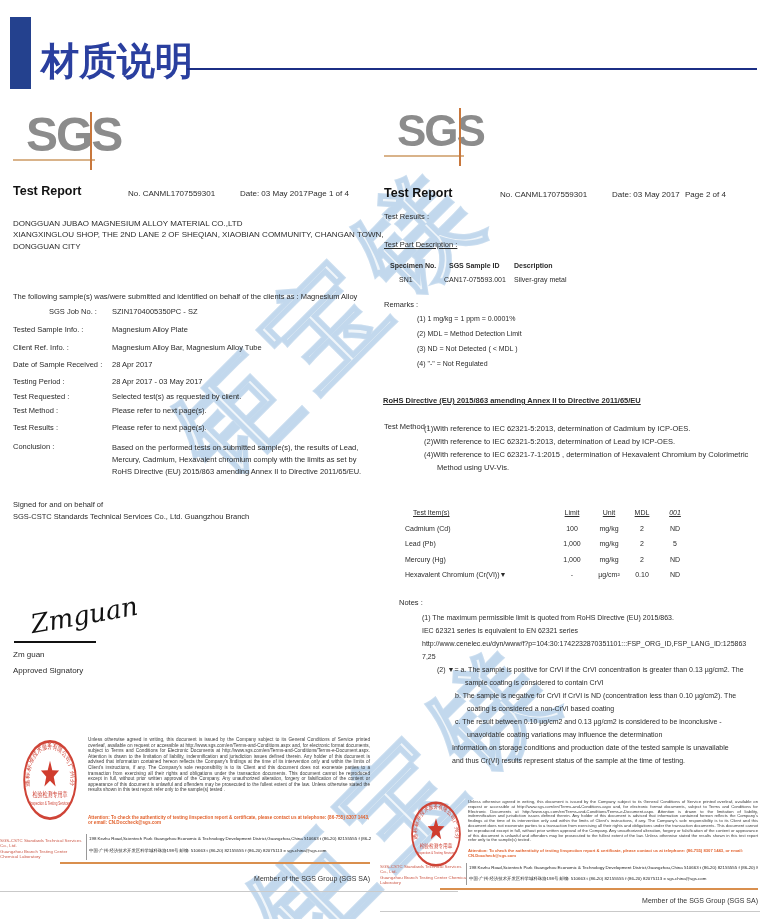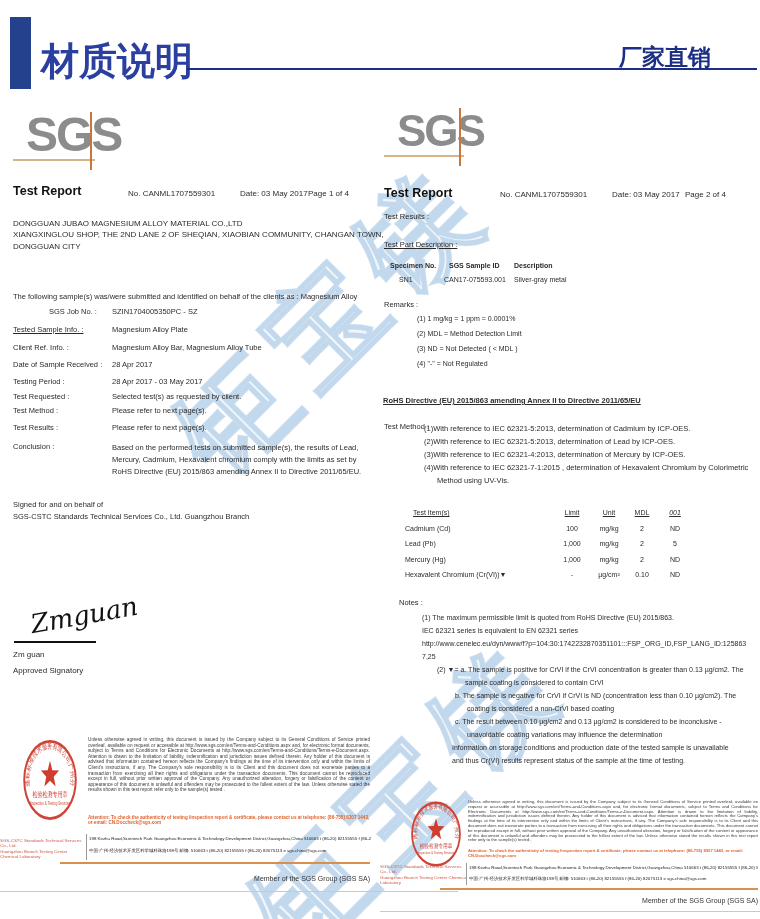--- a/index.html
+++ b/index.html
@@ -40,41 +40,40 @@
 </head>
 <body>
 
 <div id="screen">
 
   <div class="wm" style="left:140px;top:245px;">钜宝镁</div>
   <div class="wm" style="left:215px;top:722px;">钜宝镁</div>
 
   <div class="abs" style="left:10px;top:17px;width:21px;height:72px;background:#24418e;"></div>
   <div class="abs b" style="left:41px;top:36px;font-size:38px;color:#2a3f9f;">材质说明</div>
-  <div class="abs hdr-blue b" style="left:619px;top:42px;font-size:23px;">厂家直销</div>
   <div class="abs" style="left:187px;top:68px;width:570px;height:2px;background:#1c2f85;"></div>
 
   <div class="sgs-logo" style="left:26px;top:113px;font-size:48px;line-height:44px;">SGS</div>
   <div class="abs" style="left:13px;top:159px;width:82px;height:2px;background:#d9b38a;"></div>
   <div class="abs" style="left:90px;top:112px;width:2px;height:58px;background:#c8773c;"></div>
 
   <div class="t b" style="left:13px;top:184px;font-size:12.5px;color:#111;">Test Report</div>
   <div class="t" style="left:128px;top:189px;font-size:8px;">No. CANML1707559301</div>
   <div class="t" style="left:240px;top:189px;font-size:8px;">Date: 03 May 2017</div>
   <div class="t" style="left:308px;top:189px;font-size:8px;">Page 1 of 4</div>
 
   <div class="t" style="left:13px;top:213px;font-size:8px;margin-top:6px;">DONGGUAN JUBAO MAGNESIUM ALLOY MATERIAL CO.,LTD</div>
   <div class="t" style="left:13px;top:230px;font-size:8px;">XIANGXINGLOU SHOP, THE 2ND LANE 2 OF SHEQIAN, XIAOBIAN COMMUNITY, CHANGAN TOWN,</div>
   <div class="t" style="left:13px;top:242px;font-size:8px;">DONGGUAN CITY</div>
 
   <div class="t" style="left:13px;top:292px;">The following sample(s) was/were submitted and identified on behalf of the clients as : Magnesium Alloy</div>
 
   <div class="t" style="left:13px;top:307px;padding-left:36px;">SGS Job No. :</div>
   <div class="t" style="left:112px;top:307px;">SZIN1704005350PC - SZ</div>
-  <div class="t" style="left:13px;top:325px;text-decoration:underline;">Tested Sample Info. :</div>
+  <div class="t" style="left:13px;top:325px;">Tested Sample Info. :</div>
   <div class="t" style="left:112px;top:325px;">Magnesium Alloy Plate</div>
   <div class="t" style="left:13px;top:343px;">Client Ref. Info. :</div>
   <div class="t" style="left:112px;top:343px;">Magnesium Alloy Bar, Magnesium Alloy Tube</div>
   <div class="t" style="left:13px;top:360px;">Date of Sample Received :</div>
   <div class="t" style="left:112px;top:360px;">28 Apr 2017</div>
   <div class="t" style="left:13px;top:377px;">Testing Period :</div>
   <div class="t" style="left:112px;top:377px;">28 Apr 2017 - 03 May 2017</div>
   <div class="t" style="left:13px;top:392px;">Test Requested :</div>
   <div class="t" style="left:112px;top:392px;">Selected test(s) as requested by client.</div>
   <div class="t" style="left:13px;top:406px;">Test Method :</div>
@@ -137,21 +136,20 @@
   <div class="t" style="left:417px;top:330px;font-size:7px;">(2) MDL = Method Detection Limit</div>
   <div class="t" style="left:417px;top:345px;font-size:7px;">(3) ND = Not Detected ( &lt; MDL )</div>
   <div class="t" style="left:417px;top:360px;font-size:7px;">(4) "-" = Not Regulated</div>
 
   <div class="t b u" style="left:383px;top:396px;">RoHS Directive (EU) 2015/863 amending Annex II to Directive 2011/65/EU</div>
 
   <div class="t" style="left:384px;top:422px;">Test Method :</div>
   <div class="abs" style="left:424px;top:422px;width:334px;font-size:7.5px;line-height:13px;color:#2b2b2b;">
     <div class="mi">(1)With reference to IEC 62321-5:2013, determination of Cadmium by ICP-OES.</div>
     <div class="mi">(2)With reference to IEC 62321-5:2013, determination of Lead by ICP-OES.</div>
-    <div class="mi">(3)With reference to IEC 62321-4:2013, determination of Mercury by ICP-OES.</div>
     <div class="mi">(4)With reference to IEC 62321-7-1:2015 , determination of Hexavalent Chromium by Colorimetric Method using UV-Vis.</div>
   </div>
 
   <div id="res-table">
     <div style="padding-left:8px;"><span class="u">Test Item(s)</span></div>
     <div class="c"><span class="u">Limit</span></div>
     <div class="c"><span class="u">Unit</span></div>
     <div class="c"><span class="u">MDL</span></div>
     <div class="c"><span class="u i">001</span></div>
 

